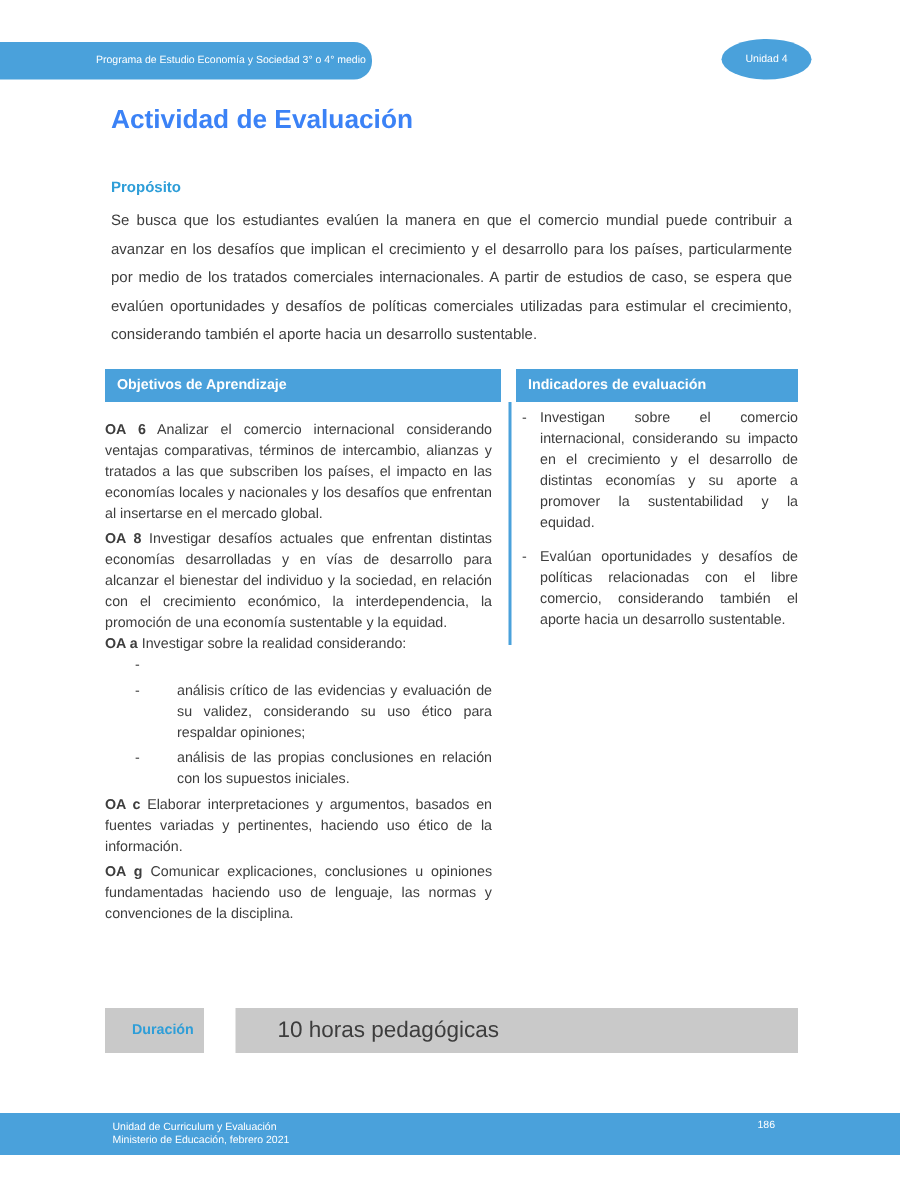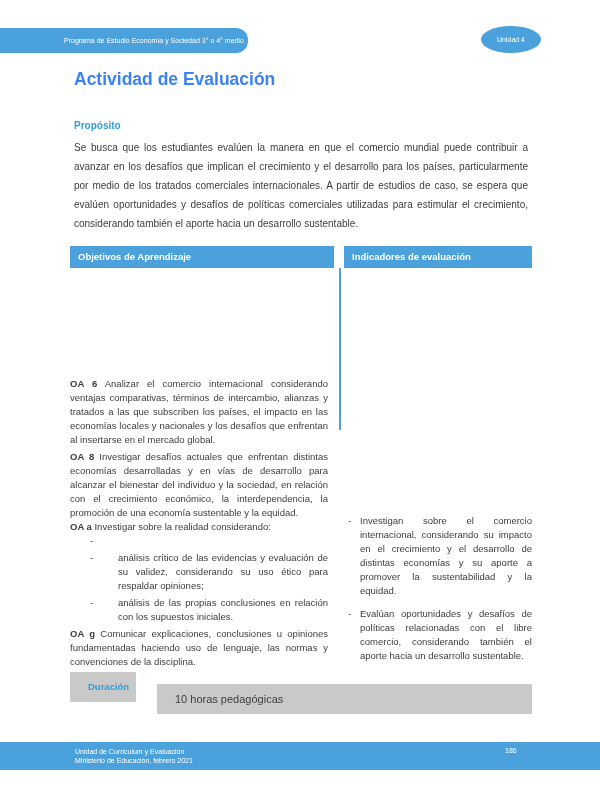--- a/index.html
+++ b/index.html
@@ -44,21 +44,21 @@
   
   .tbl { position:absolute; top:246px; left:70px; width:462px; }
   .tbl-head { display:flex; gap:10px; }
   .th {
     background:#4aa1db; color:#fff;
     font-size:9.5px; font-weight:bold;
     height:22px; line-height:22px; padding-left:8px;
   }
   .th-left  { width:264px; }
   .th-right { flex:1; }
-  .tbl-body { position:relative; display:flex; min-height:404px;align-items:flex-end; }
+  .tbl-body { position:relative; display:flex; min-height:404px; }
   .divider {
     position:absolute; left:269px; top:0;
     width:2px; height:162px; background:#4aa1db;
   }
   .cell-left {
     width:264px; padding:12px 6px 0 0;
     font-size:9.5px; line-height:14px; text-align:justify;
   }
   .cell-right {
     flex:1; margin-left:10px; padding:4px 0 0 4px;
@@ -74,22 +74,22 @@
   .ind .ind-text { flex:1; }
   
   .dur-row { display:flex; gap:21px; }
   .dur-label {
     width:66px; height:30px; line-height:30px;
     background:#c9c9c9; padding-left:18px;
     color:#2e9ed8; font-weight:bold; font-size:9.5px;
   }
   .dur-value {
     flex:1; height:30px; line-height:30px;
-    background:#c9c9c9; padding-left:18px;
-    font-size:11px; color:#3d3d3d;margin-top:12px;
+    background:#c9c9c9; padding-left:28px;
+    font-size:15px; color:#3d3d3d;
   }
   
   .footer {
     position:absolute; top:742px; left:0;
     width:600px; height:28px; background:#4aa1db;
   }
   .f-left {
     position:absolute; left:75px; top:5px;
     color:#fff; font-size:7px; line-height:9px;
   }
@@ -134,20 +134,21 @@
       </div>
       <div class="li">
         <span class="dash">-</span>
         <span class="li-text">análisis crítico de las evidencias y evaluación de su validez, considerando su uso ético para respaldar opiniones;</span>
       </div>
       <div class="li">
         <span class="dash">-</span>
         <span class="li-text">análisis de las propias conclusiones en relación con los supuestos iniciales.</span>
       </div>
 
+      <p><b>OA c</b> <span>Elaborar interpretaciones y argumentos, basados en fuentes variadas y pertinentes, haciendo uso ético de la información.</span></p>
       <p><b>OA g</b> <span>Comunicar explicaciones, conclusiones u opiniones fundamentadas haciendo uso de lenguaje, las normas y convenciones de la disciplina.</span></p>
     </div>
 
     <div class="cell-right">
       <div class="ind">
         <span class="dash">-</span>
         <span class="ind-text">Investigan sobre el comercio internacional, considerando su impacto en el crecimiento y el desarrollo de distintas economías y su aporte a promover la sustentabilidad y la equidad.</span>
       </div>
       <div class="ind">
         <span class="dash">-</span>

